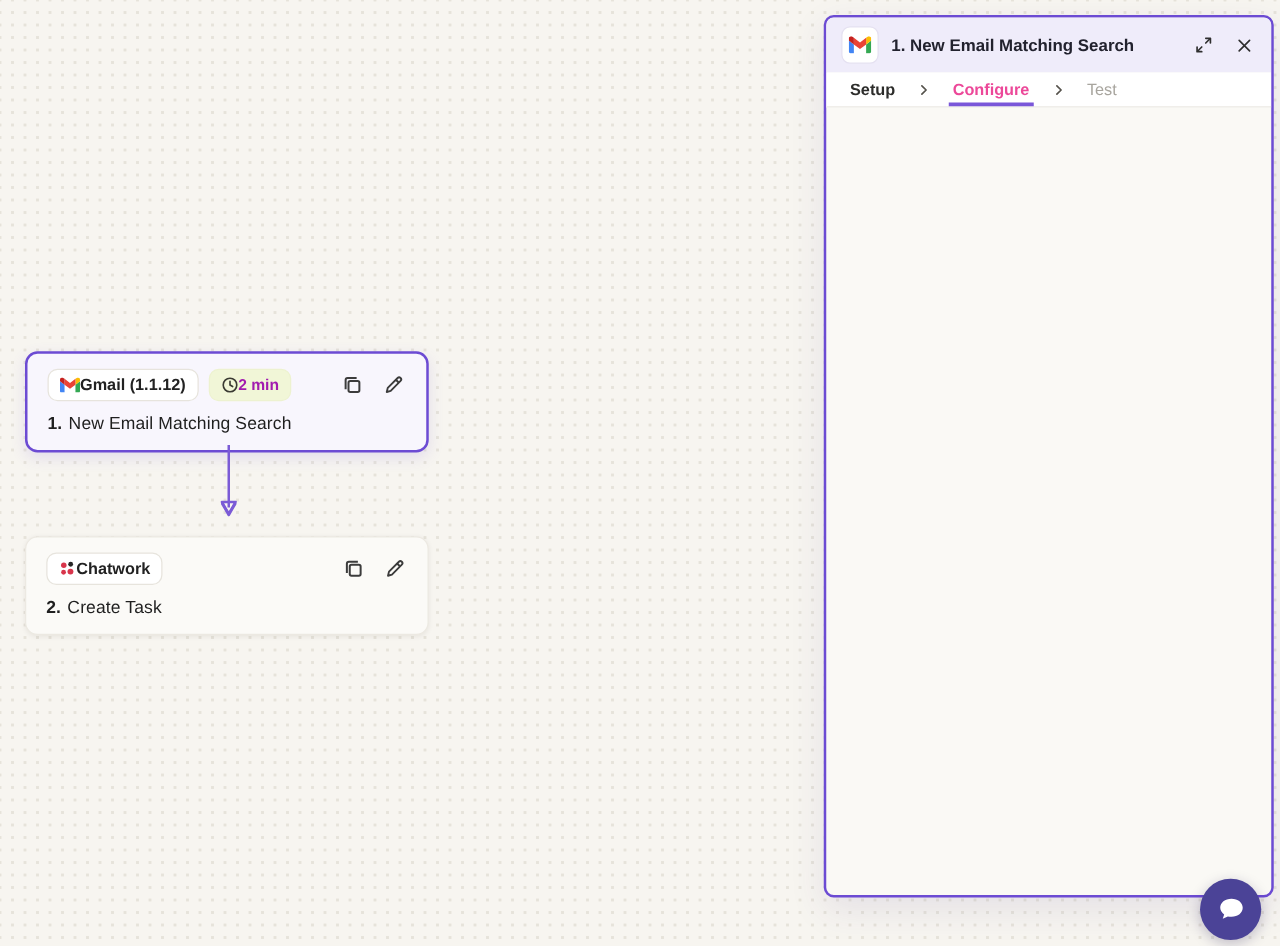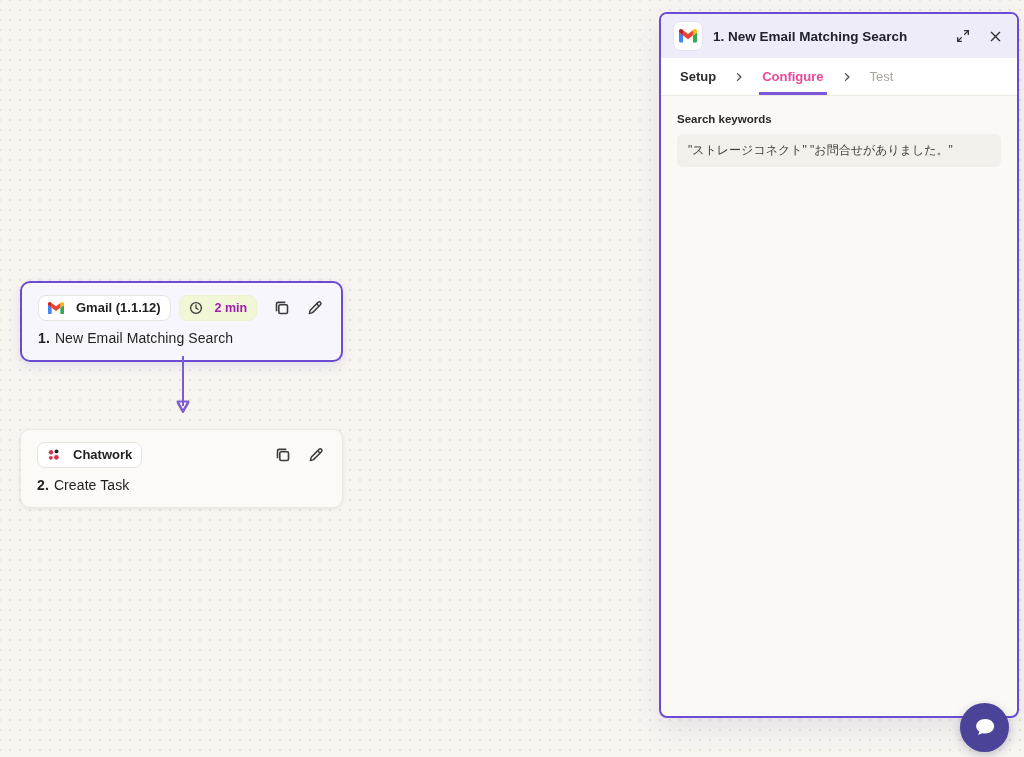--- a/index.html
+++ b/index.html
@@ -22,21 +22,21 @@
   }
   .node.selected {
     background:#F8F6FD; border:2px solid #6C4BD3;
     box-shadow:0 4px 12px rgba(108,75,211,.14);
   }
   .node.plain {
     border:1px solid #ECE9E2; box-shadow:0 1px 4px rgba(40,35,20,.07);
   }
   .node-top { display:flex; align-items:center; gap:8px; margin-bottom:9px; }
   .chip {
-    display:inline-flex; align-items:center; gap:12px;
+    display:inline-flex; align-items:center; gap:0;
     padding:3px 9px; border-radius:8px; font-size:13px; line-height:18px;
     white-space:nowrap;
   }
   .chip.app { background:#FFFFFF; border:1px solid #E7E4DD; font-weight:700; color:#222; }
   .chip.time { background:#F1F6D7; border:1px solid #EDF2D0; font-weight:700; color:#a21caf; font-size:12.5px; }
   .node-actions { margin-left:auto; display:flex; align-items:center; gap:13px; }
   .icon-btn {
     background:none; border:none; cursor:pointer; color:#3C3C3C;
     width:20px; height:20px; display:flex; align-items:center; justify-content:center; padding:0;
   }
@@ -60,21 +60,21 @@
   .app-badge {
     width:30px; height:30px; background:#fff; border:1px solid #E5E1F1;
     border-radius:7px; display:flex; align-items:center; justify-content:center;
   }
   .panel-title { font-size:13.5px; font-weight:600; color:#22222E; flex:1 1 auto; }
   .panel-header .icon-btn { color:#2F2F2F; }
   .panel-header .icons { display:flex; align-items:center; gap:12px; }
 
   .tabs {
     background:#FFFFFF; border-bottom:1px solid #ECE9E3;
-    display:flex; align-items:center; gap:14px; padding:0 16px; height:38px; flex:0 0 auto;
+    display:flex; align-items:center; gap:14px; padding:0 16px; height:28px; flex:0 0 auto;
   }
   .tab {
     display:flex; align-items:center; height:100%;
     padding:3px 3px 0 3px; border-bottom:3px solid transparent;
     font-size:13px; font-weight:600; color:#2D2D2B; cursor:pointer;
     background:none; border-top:none; border-left:none; border-right:none;
     font-family:inherit;
   }
   .tab.active { border-bottom-color:#7A57D9; color:#ec4899; }
   .tab.disabled { color:#A8A59E; font-weight:400; cursor:default; }
@@ -239,24 +239,20 @@
     </span>
     <button class="tab active">Configure</button>
     <span class="crumb-chevron">
       <svg width="12" height="12" viewBox="0 0 16 16" fill="none" stroke="currentColor" stroke-width="1.8" stroke-linecap="round" stroke-linejoin="round">
           <path d="M6 3.5L10.5 8 6 12.5"></path>
         </svg>
     </span>
     <button class="tab disabled">Test</button>
   </div>
 
-  <div class="panel-body">
-    <div class="field-label">Search keywords</div>
-    <div class="field-value">"ストレージコネクト" "お問合せがありました。"</div>
-  </div>
 </aside>
 
 <button class="chat-fab">
   <span style="display:flex;">
     <svg width="27" height="27" viewBox="0 0 24 24">
       <path fill="#FFFFFF" d="M12.6 4.5c4.6 0 8 2.8 8 6.4s-3.4 6.4-8 6.4c-.9 0-1.8-.1-2.6-.3l-3.6 1.7 1-3.1c-1.7-1.2-2.8-2.9-2.8-4.7 0-3.6 3.4-6.4 8-6.4z"></path>
     </svg>
   </span>
 </button>
 

